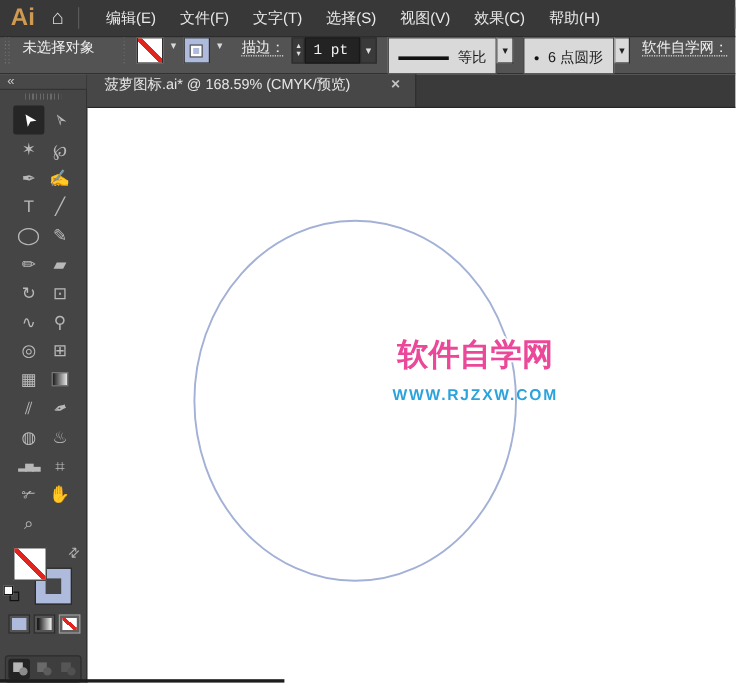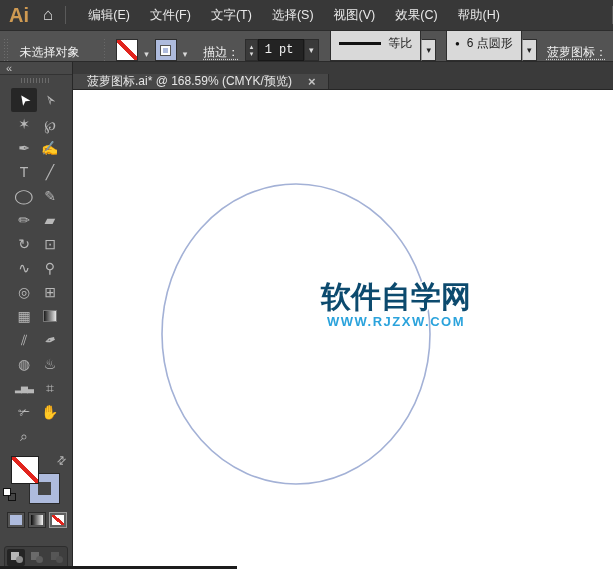--- a/index.html
+++ b/index.html
@@ -10,21 +10,21 @@
   .menubar { height:30px; background:#383838; display:flex; align-items:center; color:#e9e9e9; font-size:12.5px; }
   .ai-logo { color:#cf9a52; font-weight:bold; font-size:20px; padding:0 10px 0 9px; letter-spacing:0; }
   .home-ic { color:#dedede; font-size:17px; padding:0 12px 0 4px; }
   .vdiv { width:1px; height:18px; background:#5a5a5a; }
   .menu-items { display:flex; margin-left:12px; }
   .menu-item { padding:7px 10px; cursor:default; white-space:nowrap; }
   .menubar .spacer{flex:1}
 
   
   .controlbar { height:32px; background:#535353; border-top:1px solid #2c2c2c; border-bottom:1px solid #2a2a2a;
-    display:flex; align-items:flex-end; color:#f0f0f0; font-size:12px; overflow:hidden; white-space:nowrap; }
+    display:flex; align-items:flex-start; color:#f0f0f0; font-size:12px; overflow:hidden; white-space:nowrap; }
   .grip-v { width:7px; height:22px; margin:0 6px 0 3px;
     background:repeating-linear-gradient(to bottom,#6e6e6e 0 1px,transparent 1px 3px),repeating-linear-gradient(to bottom,#6e6e6e 0 1px,transparent 1px 3px);
     background-size:1px 100%,1px 100%; background-position:1px 0,4px 0; background-repeat:no-repeat; }
   .status-txt { margin:0 14px 0 4px; }
   .cb-sep { width:7px; height:22px; margin:0 8px;
     background:repeating-linear-gradient(to bottom,#686868 0 1px,transparent 1px 3px); background-size:1px 100%; background-position:2px 0; background-repeat:no-repeat; }
   .swatch { width:22px; height:22px; border:1px solid #2e2e2e; background:#fff; position:relative; flex:none; }
   .swatch.none-fill::after { content:""; position:absolute; inset:0;
     background:linear-gradient(to top right,transparent 44%,#e1241d 44%,#e1241d 58%,transparent 58%); }
   .swatch.stroke-sw { background:#aebbdd; display:flex; align-items:center; justify-content:center; }
@@ -83,28 +83,28 @@
   .mshape { position:relative; width:11px; height:10px; }
   .mshape .sq { position:absolute; left:0; top:0; width:8px; height:8px; background:#b5b5b5; }
   .mshape .ci { position:absolute; right:-1px; bottom:-1px; width:7px; height:7px; border-radius:50%; background:#8b8b8b; }
   .mode.dim .sq { background:#6a6a6a; } .mode.dim .ci { background:#5c5c5c; }
   .mode.off .sq { background:#565656; } .mode.off .ci { background:#505050; }
   .toolpanel .tail { flex:1; }
 
   
   .docarea { flex:1; display:flex; flex-direction:column; min-width:0; }
   .tabbar { height:28px; background:#3a3a3a; display:flex; border-bottom:1px solid #262626; }
-  .doc-tab { background:#474747; color:#e6e6e6; font-size:12px; display:flex; align-items:center; gap:14px; padding:0 10px 0 14px; border-right:1px solid #2b2b2b;margin-top:12px; }
+  .doc-tab { background:#474747; color:#e6e6e6; font-size:12px; display:flex; gap:32px; padding:0 10px 0 14px; border-right:1px solid #2b2b2b; }
   .doc-tab .close { color:#c4c4c4; font-size:13px; font-weight:bold; padding:0 2px; }
   .canvas { flex:1; background:#ffffff; position:relative; overflow:hidden; }
   .canvas svg { position:absolute; left:0; top:0; }
   .wm { position:absolute; left:208px; top:192px; width:230px; text-align:center; pointer-events:none; }
-  .wm-title { font-size:30px; font-weight:bold; color:#0c4a6e; letter-spacing:0px; line-height:1;
+  .wm-title { font-size:26px; font-weight:bold; color:#ec4899; letter-spacing:0px; line-height:1;
     text-shadow:-2px 0 #fff,2px 0 #fff,0 -2px #fff,0 2px #fff,-1px -1px #fff,1px 1px #fff,-1px 1px #fff,1px -1px #fff; }
-  .wm-url { font-size:13px; font-weight:bold; color:#2ba3dc; letter-spacing:1.5px; margin-top:2px; }
+  .wm-url { font-size:13px; font-weight:bold; color:#2ba3dc; letter-spacing:1.5px; margin-top:13px; }
 
   .bottom-strip { position:absolute; left:0; bottom:0; width:237px; height:3px; background:#1d1d1d; z-index:9; }
 </style>
 </head>
 <body>
 
 <div class="menubar">
   <span class="ai-logo">Ai</span>
   <span class="home-ic">⌂</span>
   <span class="vdiv"></span>
@@ -144,21 +144,21 @@
     <i class="pline"></i>
     <span>等比</span>
   </span>
   <span class="lt-chev">▾</span>
   <span style="width:10px"></span>
   <span class="lt-box">
     <span class="brush-dot">●</span>
     <span>6 点圆形</span>
   </span>
   <span class="lt-chev">▾</span>
-  <span class="dotted-label">菠萝图标：</span>
+  <span class="dotted-label">软件自学网：</span>
 </div>
 
 <div class="main">
 
   <div class="toolpanel">
     <div class="panel-head">
       <span>«</span>
     </div>
     <div class="panel-grip">
         <i></i>

